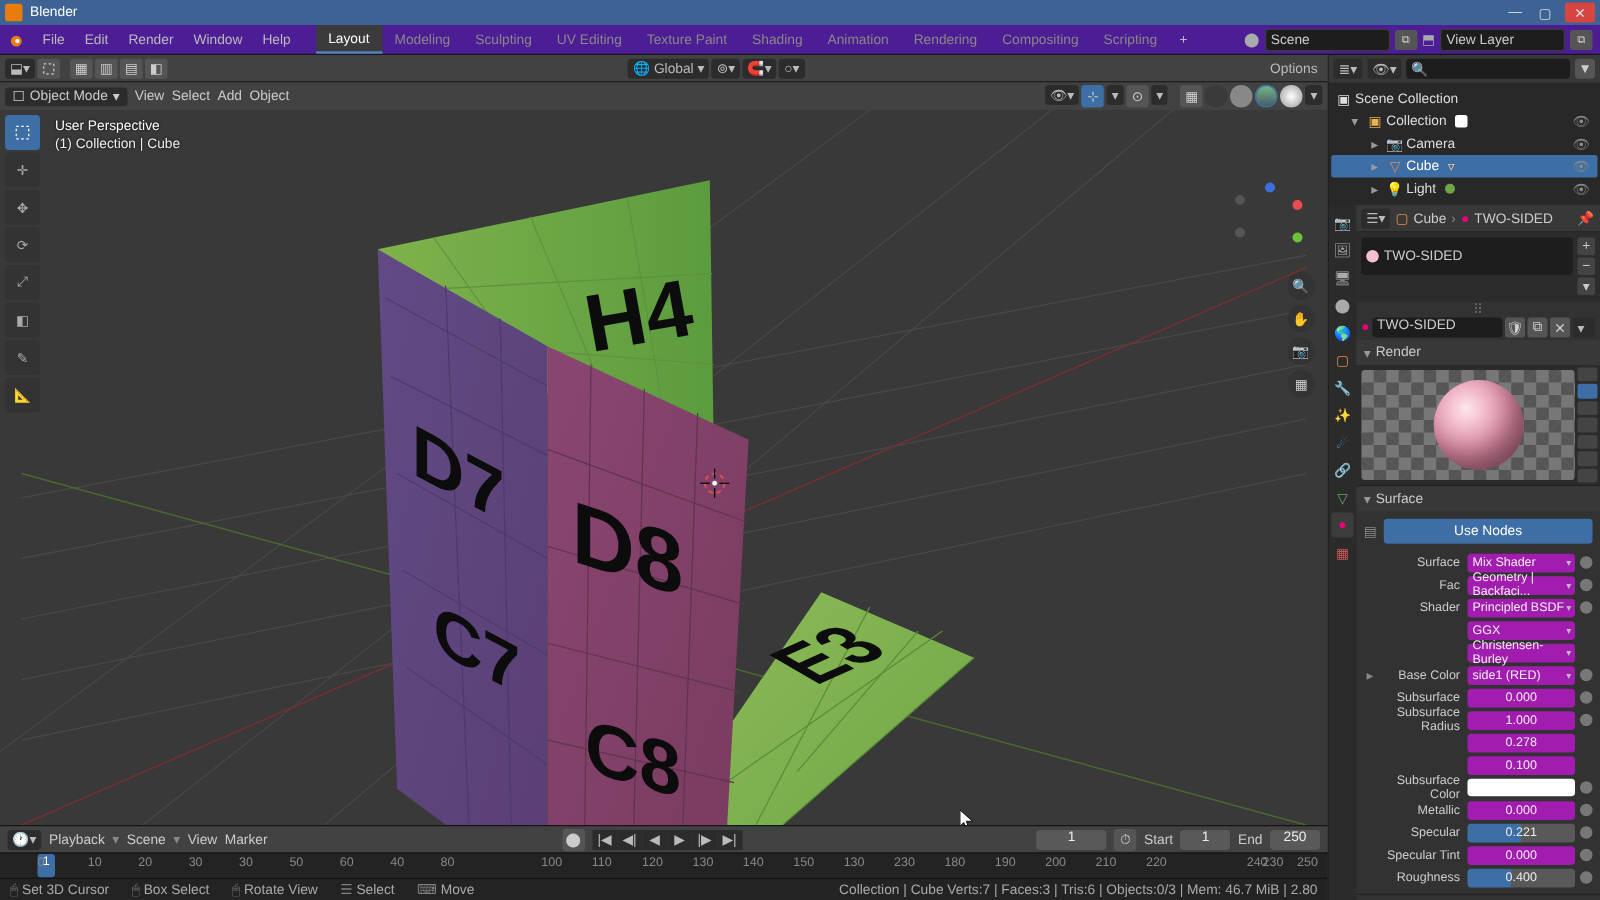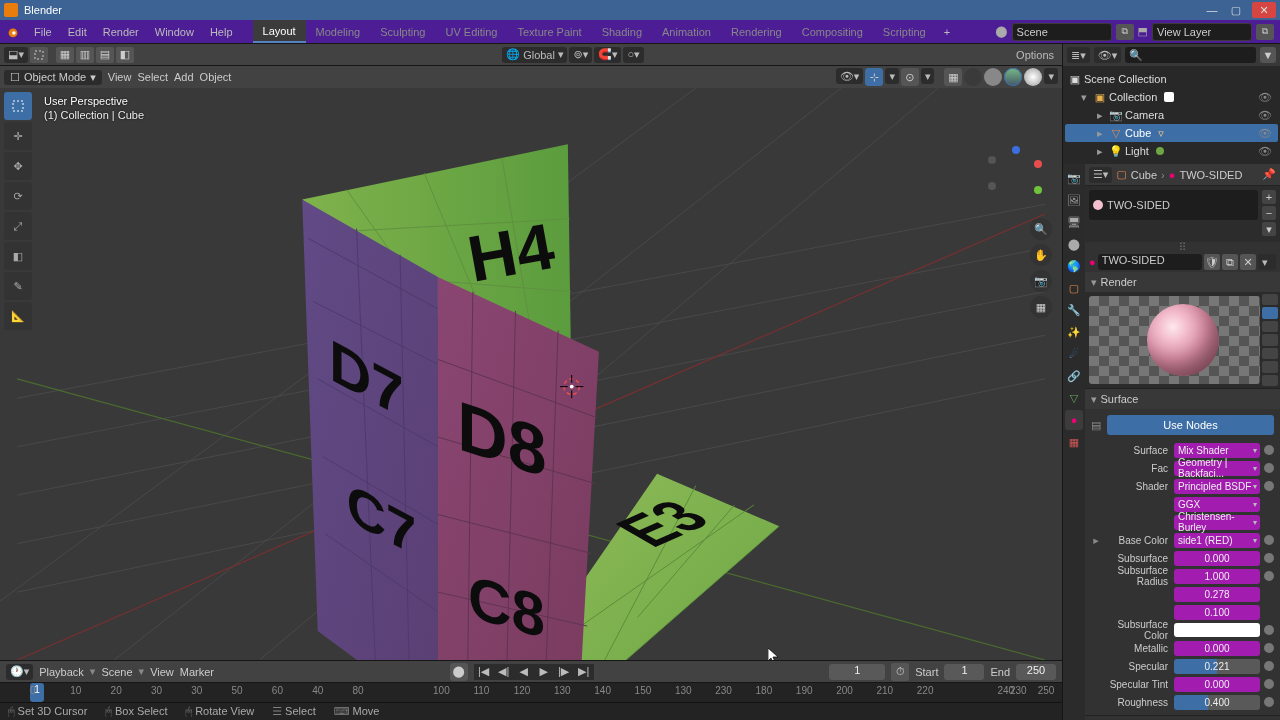--- a/index.html
+++ b/index.html
@@ -410,20 +410,21 @@
         <span class="tick" style="left: 836.154px;">200</span>
         <span class="tick" style="left: 876.462px;">210</span>
         <span class="tick" style="left: 916.769px;">220</span>
         <span class="tick" style="left: 1010px;">230</span>
         <span class="tick" style="left: 997.385px;">240</span>
         <span class="tick" style="left: 1037.69px;">250</span>
       </div>
     <div class="statusbar">
       <span id="statusbar-left"><span style="margin-right:18px;"><span style="opacity:0.7;margin-right:3px;">🖱</span>Set 3D Cursor</span><span style="margin-right:18px;"><span style="opacity:0.7;margin-right:3px;">🖱</span>Box Select</span><span style="margin-right:18px;"><span style="opacity:0.7;margin-right:3px;">🖱</span>Rotate View</span><span style="margin-right:18px;"><span style="opacity:0.7;margin-right:3px;">☰</span>Select</span><span style="margin-right:18px;"><span style="opacity:0.7;margin-right:3px;">⌨</span>Move</span></span>
       <div class="spacer"></div>
+      <span>Collection | Cube   Verts:7 | Faces:3 | Tris:6 | Objects:0/3 | Mem: 46.7 MiB | 2.80</span>
     </div>
   </div>
 
   <div class="rightcol">
 
     <div class="outliner">
       <div class="outliner-header">
         <div class="tdd">≣▾</div>
         <div class="tdd">👁▾</div>
         <div class="searchbox">

